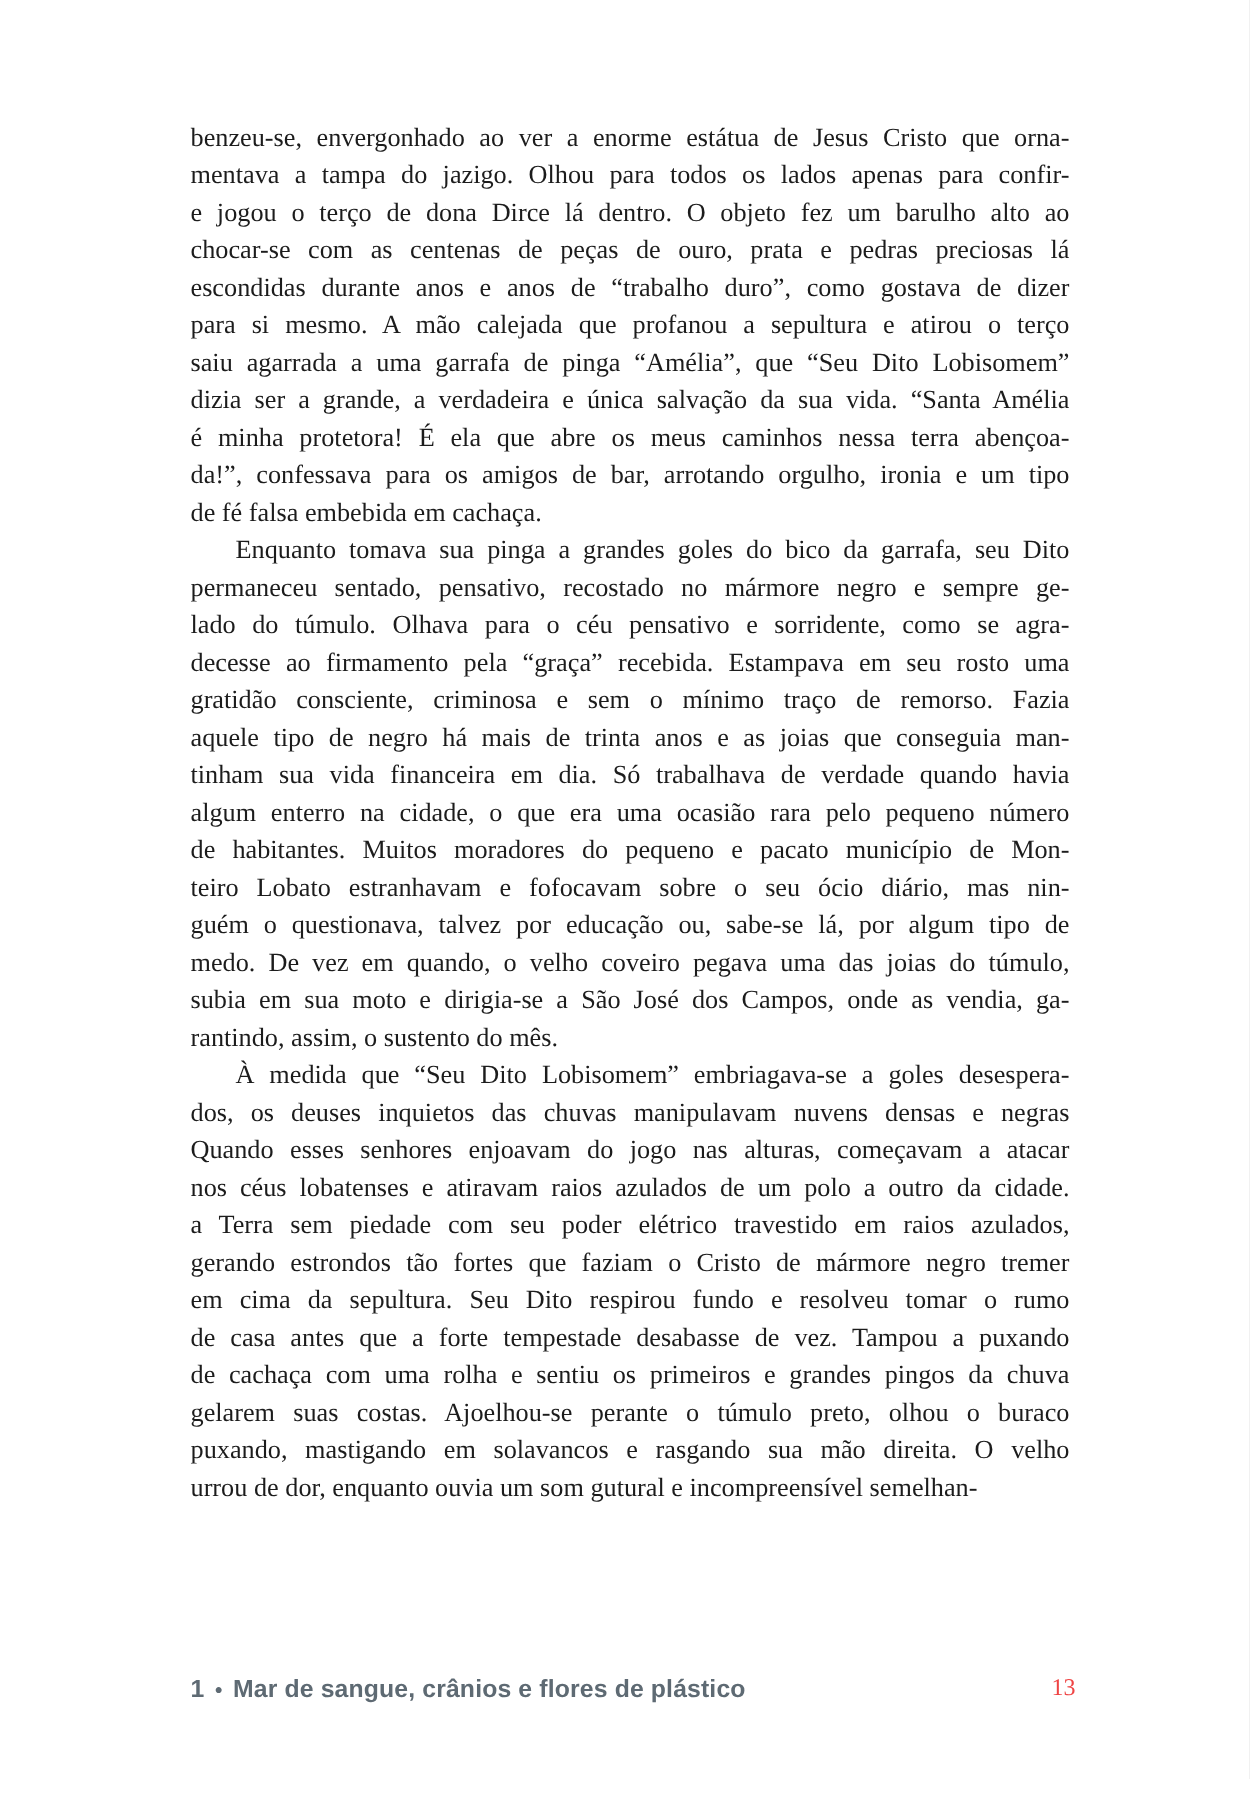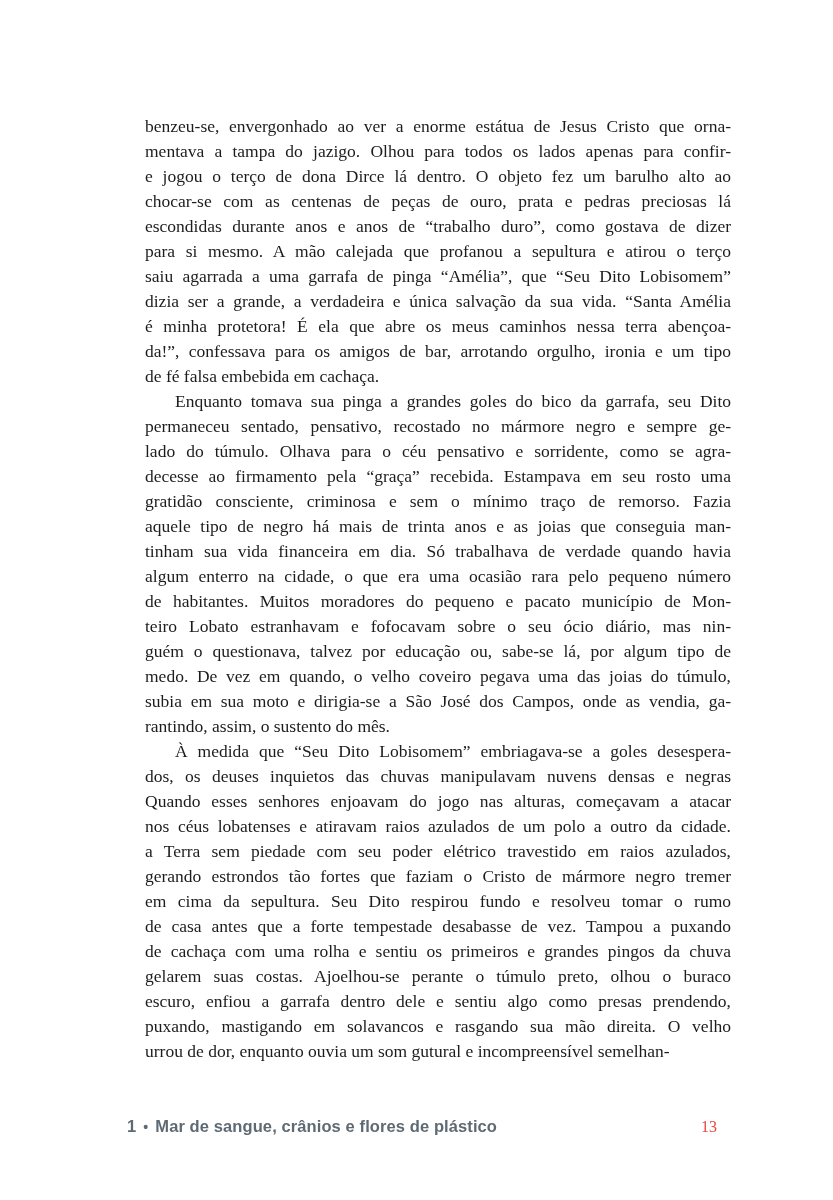--- a/index.html
+++ b/index.html
@@ -11,23 +11,22 @@
     position: relative;
     width: 833px;
     height: 1200px;
     background: var(--page-bg, #ffffff);
     overflow: hidden;
     font-family: "Liberation Serif", serif;
   }
   .textblock {
     position: absolute;
     left: 127px;
-    top: 114px;
+    top: 79px;
     width: 586px;
-    margin-left: 18px;
   }
   .line {
     font-size: 17.5px;
     line-height: 25px;
     height: 25px;
     color: var(--body-color, #1c1c1c);
     text-align: justify;
     text-align-last: justify;
     overflow: hidden;
   }
@@ -37,21 +36,21 @@
   .line.indent {
     text-indent: 30px;
   }
   .footer {
     position: absolute;
     left: 127px;
     top: 1117px;
     width: 590px;
     display: flex;
     justify-content: space-between;
-    align-items: center;
+    align-items: flex-start;
   }
   .footer-left {
     font-family: "Liberation Sans", sans-serif;
     font-weight: bold;
     font-size: 16.5px;
     color: var(--accent-color, #5e6a73);
     letter-spacing: 0.1px;
   }
   .footer-left .bullet {
     margin: 0 7px;
@@ -97,21 +96,20 @@
       <div class="line indent">À medida que “Seu Dito Lobisomem” embriagava-se a goles desespera-</div>
       <div class="line">dos, os deuses inquietos das chuvas manipulavam nuvens densas e negras</div>
       <div class="line">Quando esses senhores enjoavam do jogo nas alturas, começavam a atacar</div>
       <div class="line">nos céus lobatenses e atiravam raios azulados de um polo a outro da cidade.</div>
       <div class="line">a Terra sem piedade com seu poder elétrico travestido em raios azulados,</div>
       <div class="line">gerando estrondos tão fortes que faziam o Cristo de mármore negro tremer</div>
       <div class="line">em cima da sepultura. Seu Dito respirou fundo e resolveu tomar o rumo</div>
       <div class="line">de casa antes que a forte tempestade desabasse de vez. Tampou a puxando</div>
       <div class="line">de cachaça com uma rolha e sentiu os primeiros e grandes pingos da chuva</div>
       <div class="line">gelarem suas costas. Ajoelhou-se perante o túmulo preto, olhou o buraco</div>
-      <div class="line">escuro, enfiou a garrafa dentro dele e sentiu algo como presas prendendo,</div>
       <div class="line">puxando, mastigando em solavancos e rasgando sua mão direita. O velho</div>
       <div class="line last">urrou de dor, enquanto ouvia um som gutural e incompreensível semelhan-</div>
     </div>
 
   <div class="footer">
     <div class="footer-left">
       <span>1</span><span class="bullet">•</span><span>Mar de sangue, crânios e flores de plástico</span>
     </div>
     <div class="page-number">13</div>
   </div>

